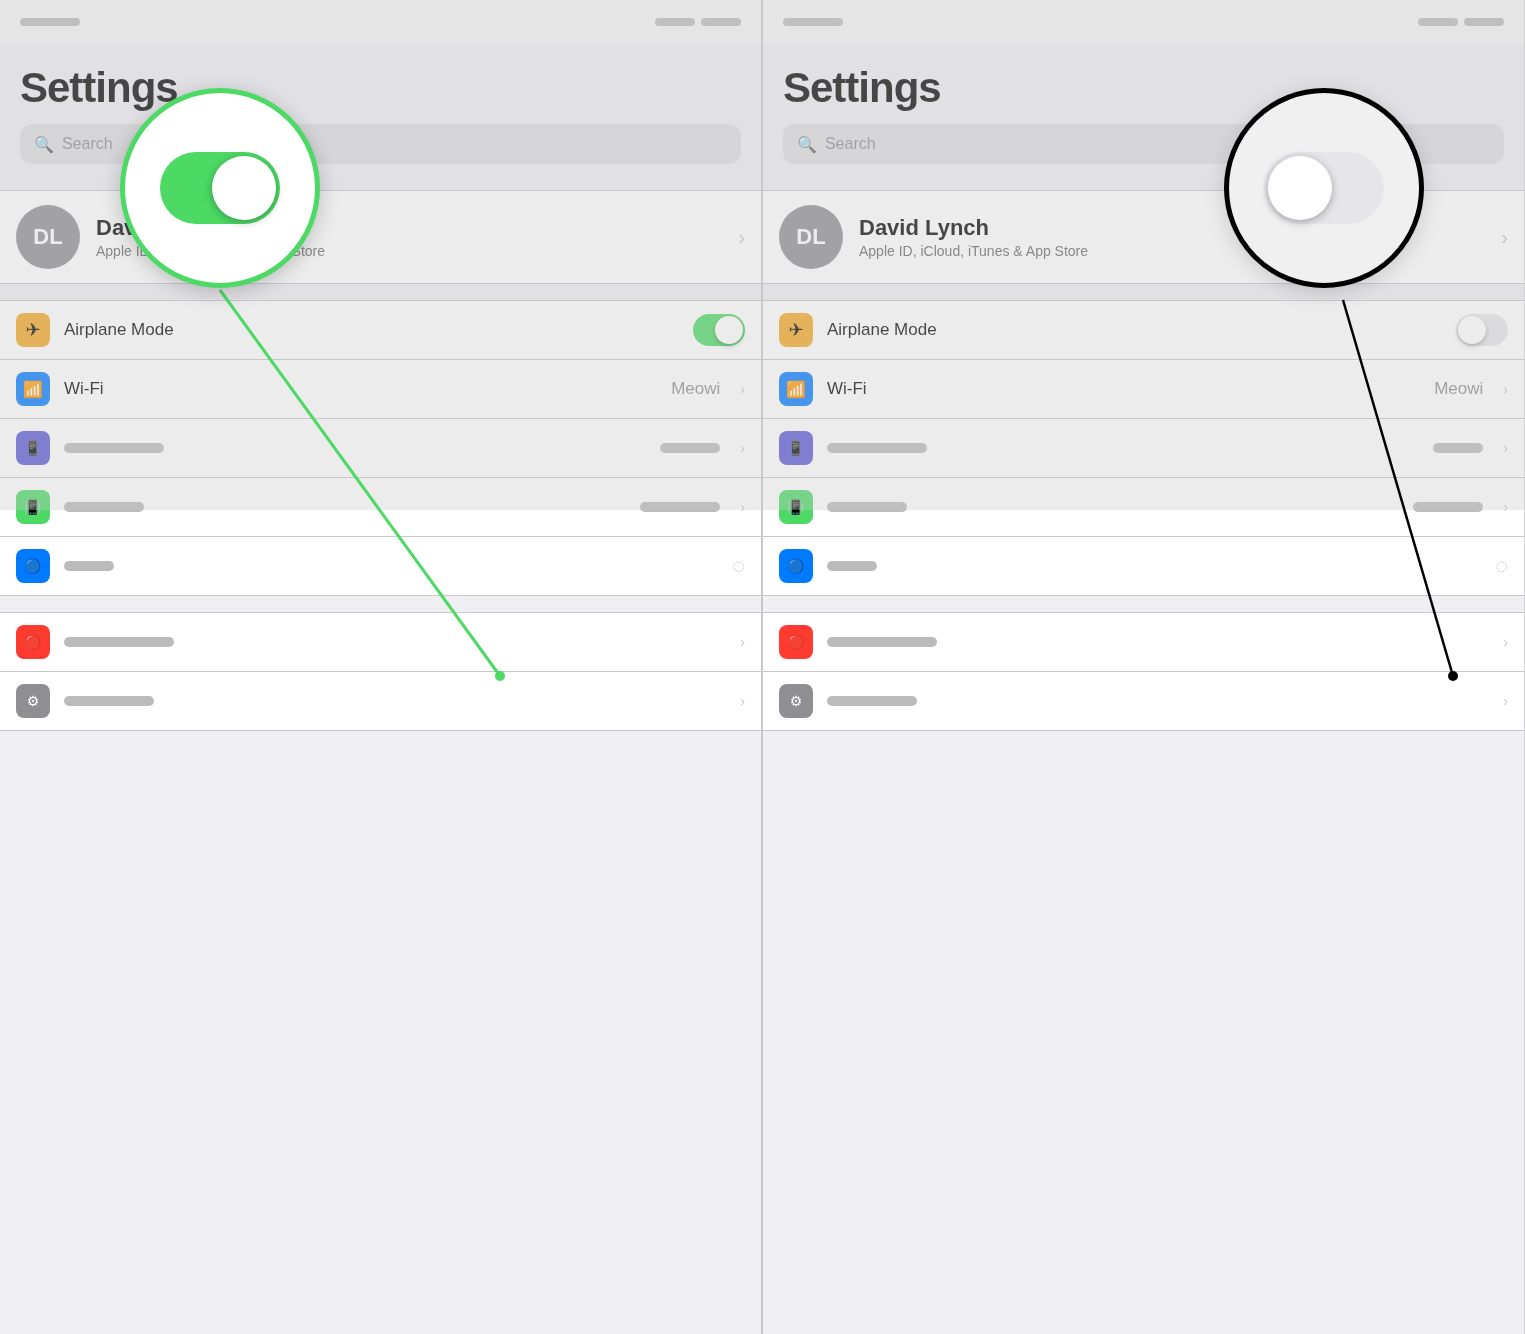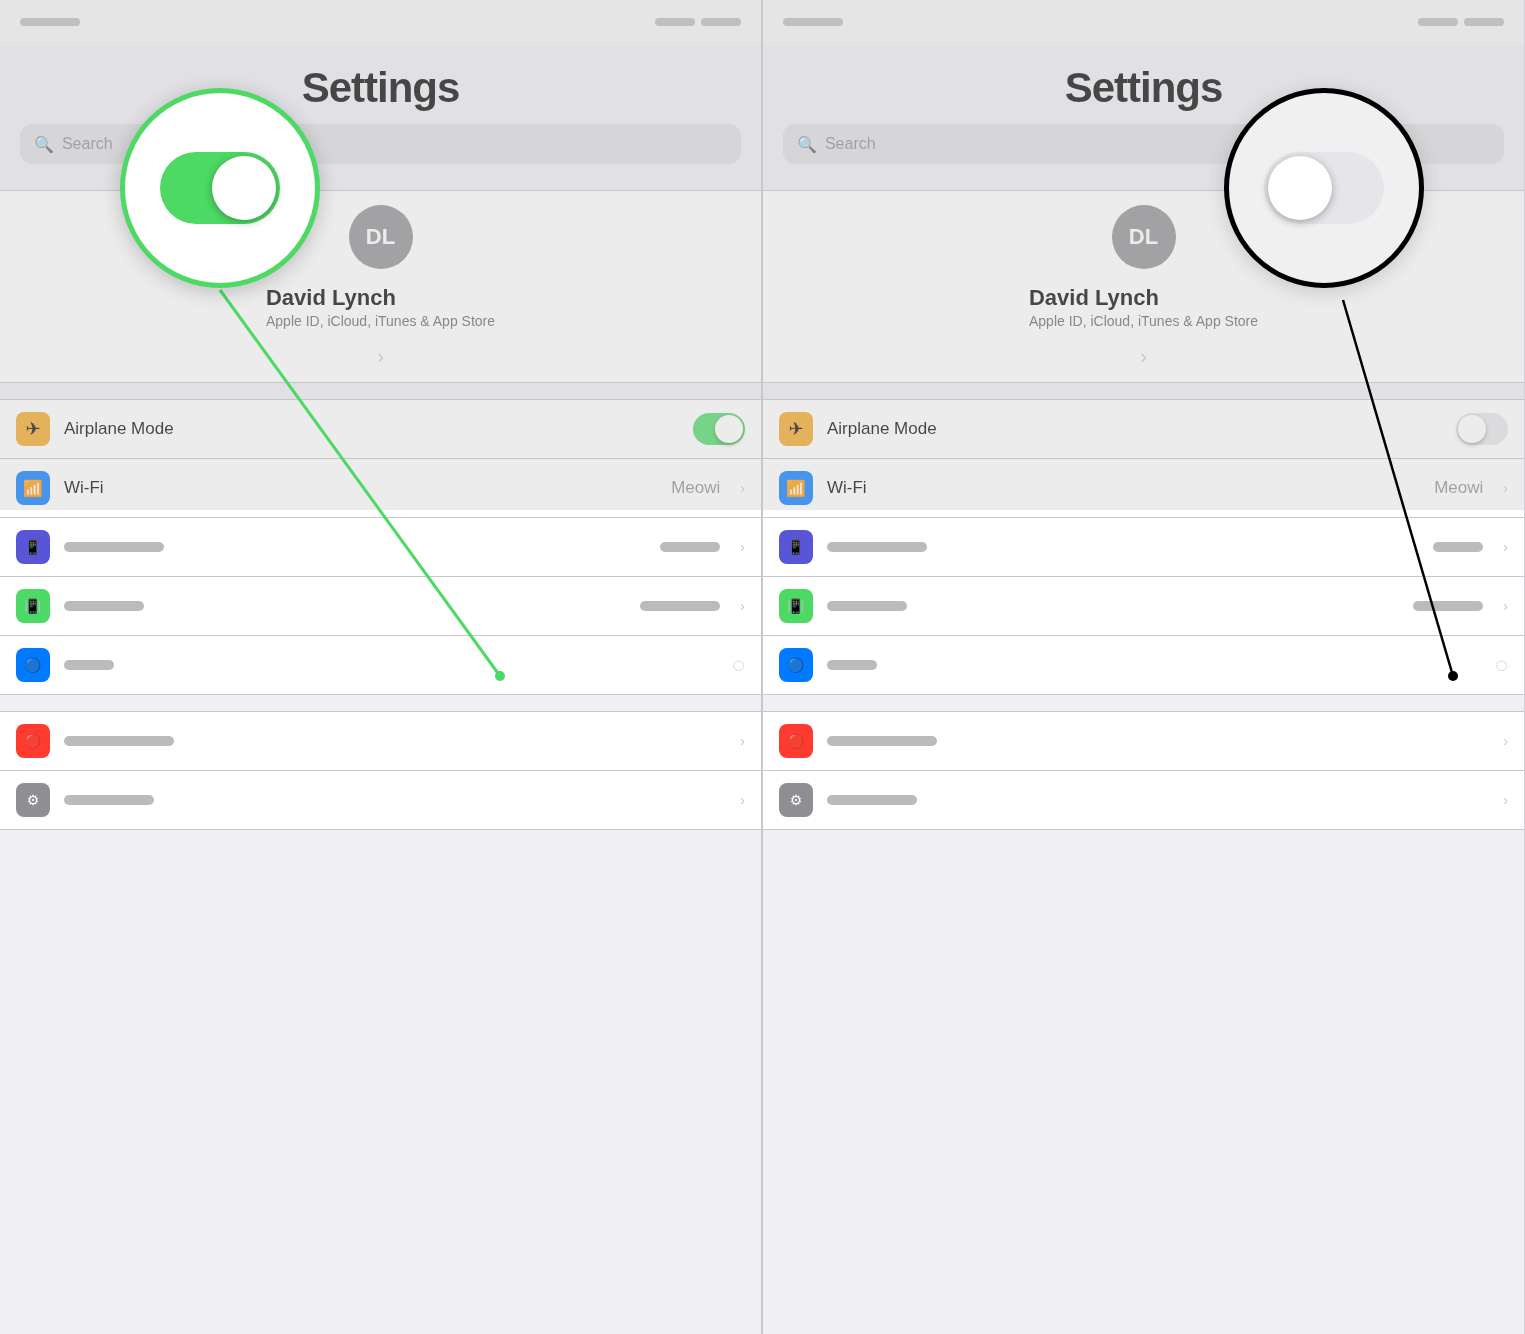--- a/index.html
+++ b/index.html
@@ -56,21 +56,20 @@
     .settings-header {
       background: #efeff4;
       padding: 20px 20px 10px 20px;
     }
     .settings-title {
       font-size: 42px;
       font-weight: 800;
       color: #000;
       letter-spacing: -1px;
       margin-bottom: 12px;
-      text-align: center;
     }
     .search-bar {
       background: #dddde0;
       border-radius: 12px;
       height: 40px;
       display: flex;
       align-items: center;
       padding: 0 14px;
       gap: 8px;
     }
@@ -86,21 +85,20 @@
     
     .user-row {
       background: #fff;
       margin: 16px 0 0 0;
       padding: 14px 16px;
       display: flex;
       align-items: center;
       gap: 16px;
       border-top: 1px solid #c7c7cc;
       border-bottom: 1px solid #c7c7cc;
-      flex-direction: column;
     }
     .avatar {
       width: 64px; height: 64px;
       border-radius: 32px;
       background: #8e8e93;
       display: flex; align-items: center; justify-content: center;
       font-size: 22px; font-weight: 600; color: #fff;
       flex-shrink: 0;
     }
     .user-info { flex: 1; }

